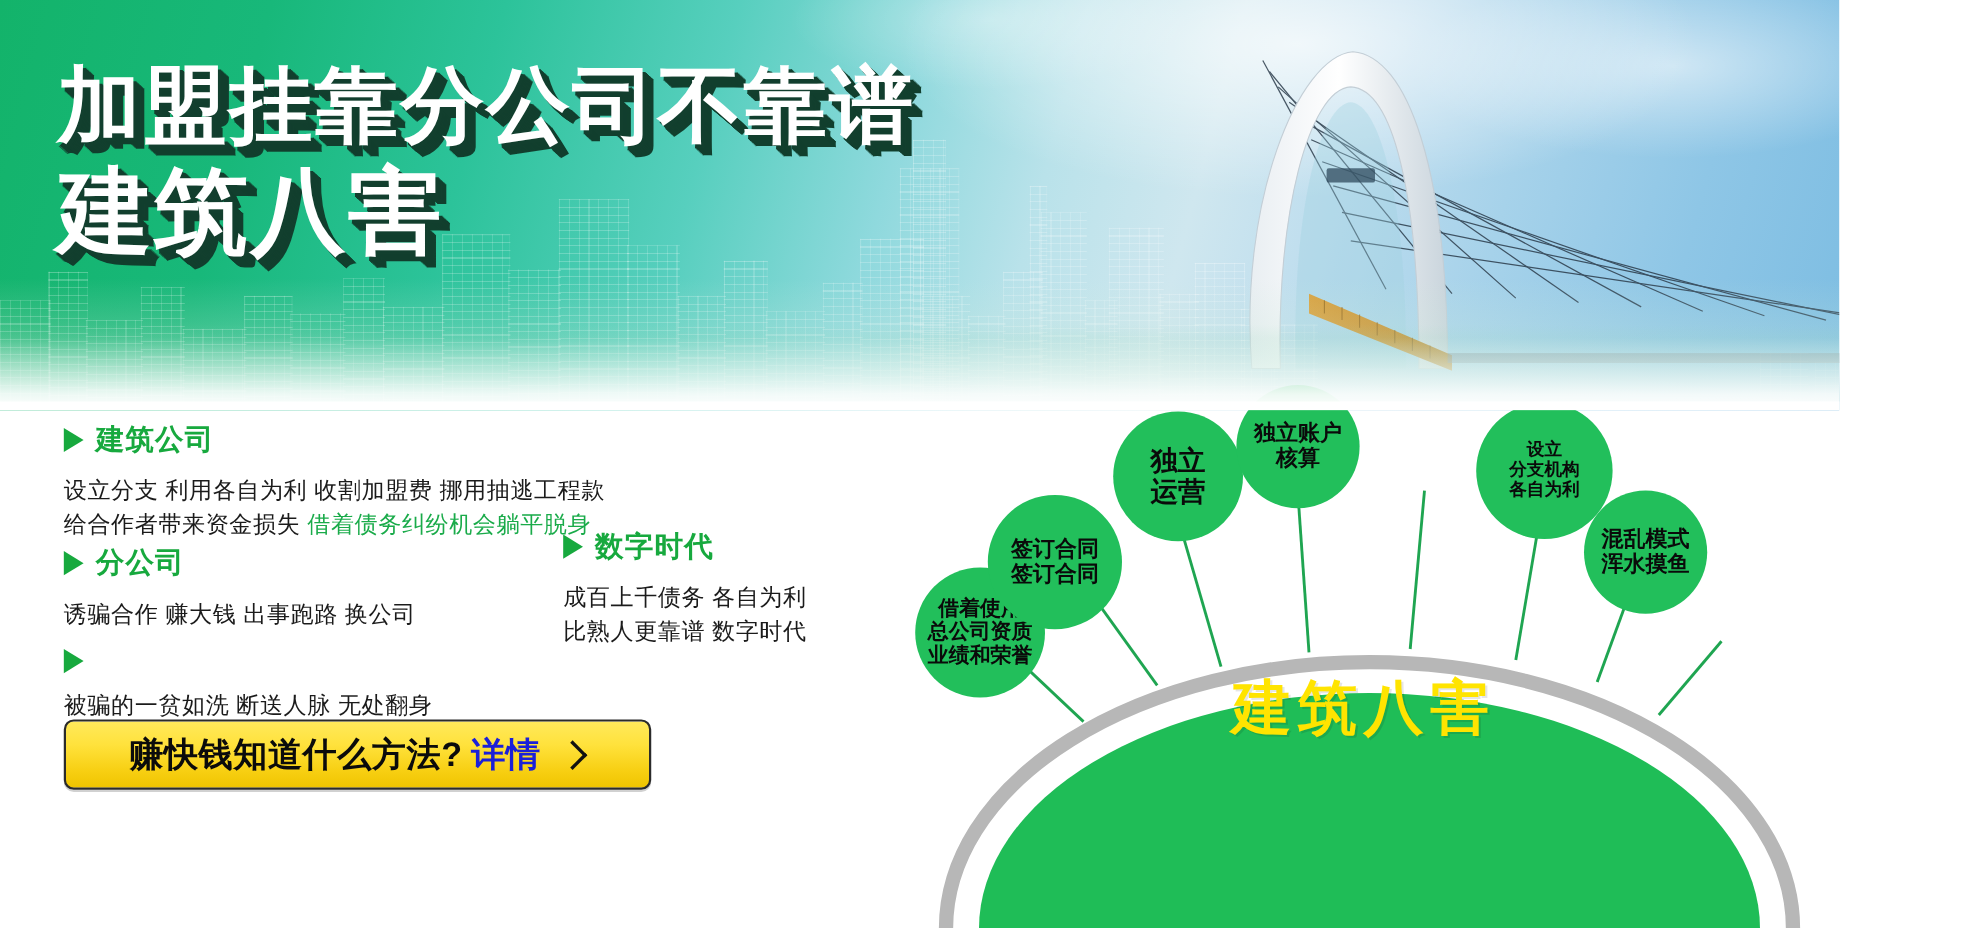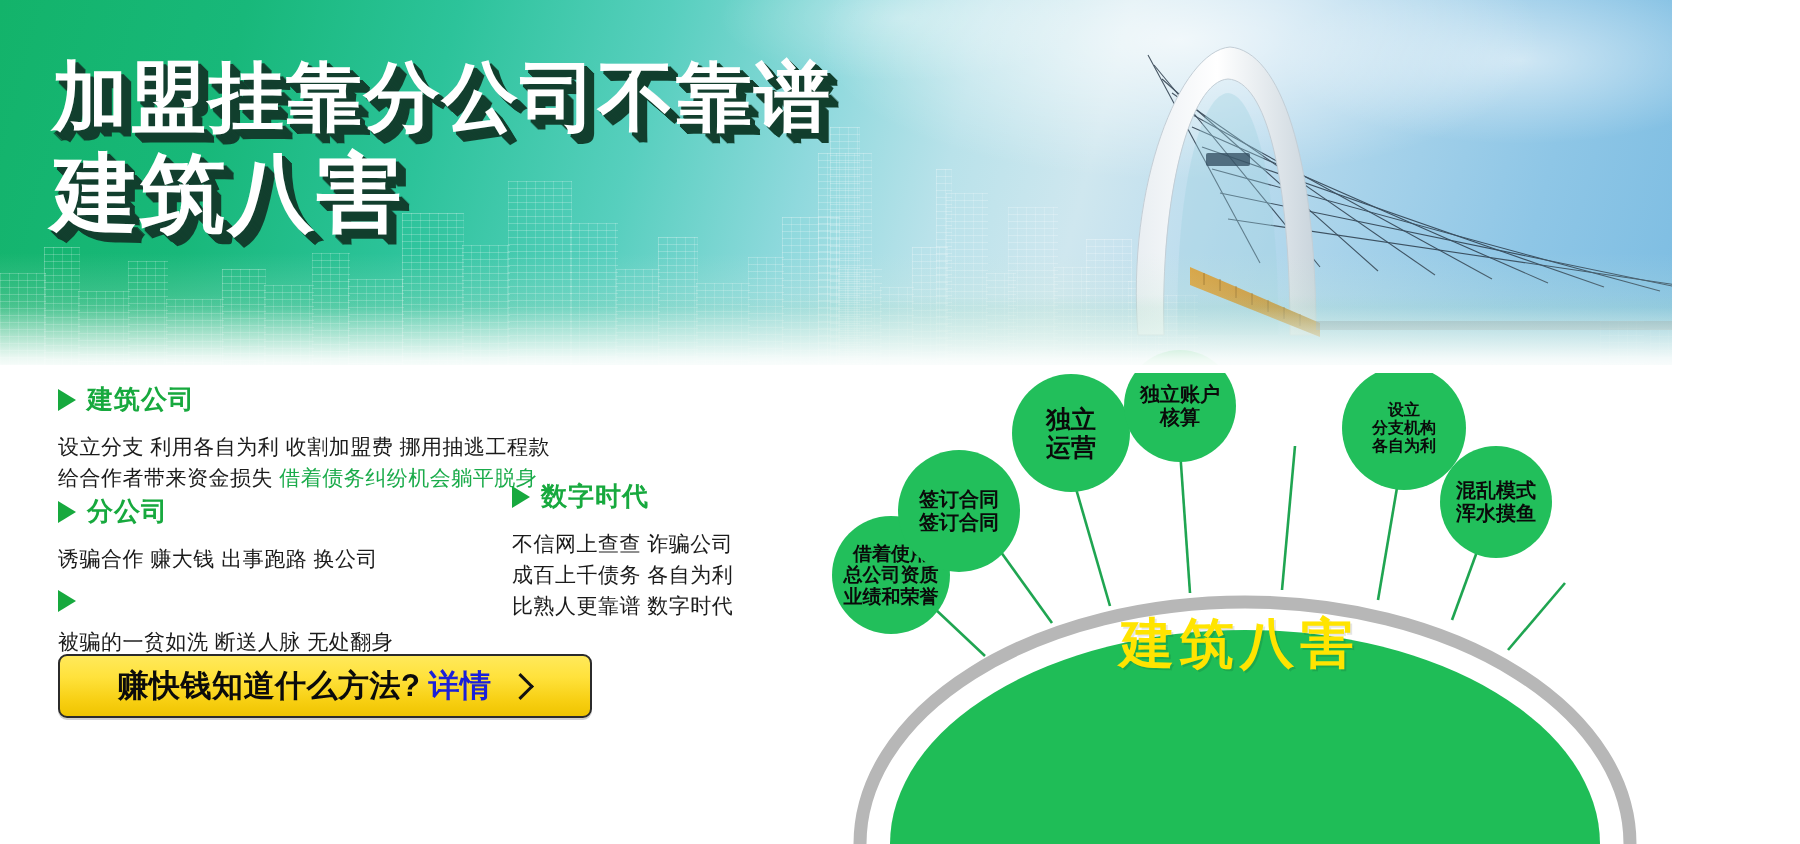--- a/index.html
+++ b/index.html
@@ -254,21 +254,20 @@
         <div><span>被骗的一贫如洗  断送人脉  无处翻身</span></div>
       </div>
     </div>
 
     <div class="sec s4">
       <div class="sec-head">
         <span class="tri"></span>
         <span class="sec-title">数字时代</span>
       </div>
       <div class="sec-body">
-        <div><span>不信网上查查 诈骗公司</span></div>
         <div><span>成百上千债务 各自为利</span></div>
         <div><span>比熟人更靠谱 数字时代</span></div>
       </div>
     </div>
 
     <div class="cta">
       <span class="cta-main">赚快钱知道什么方法?</span>
       <span class="cta-link">详情</span>
       <span class="cta-chev"></span>
     </div>

